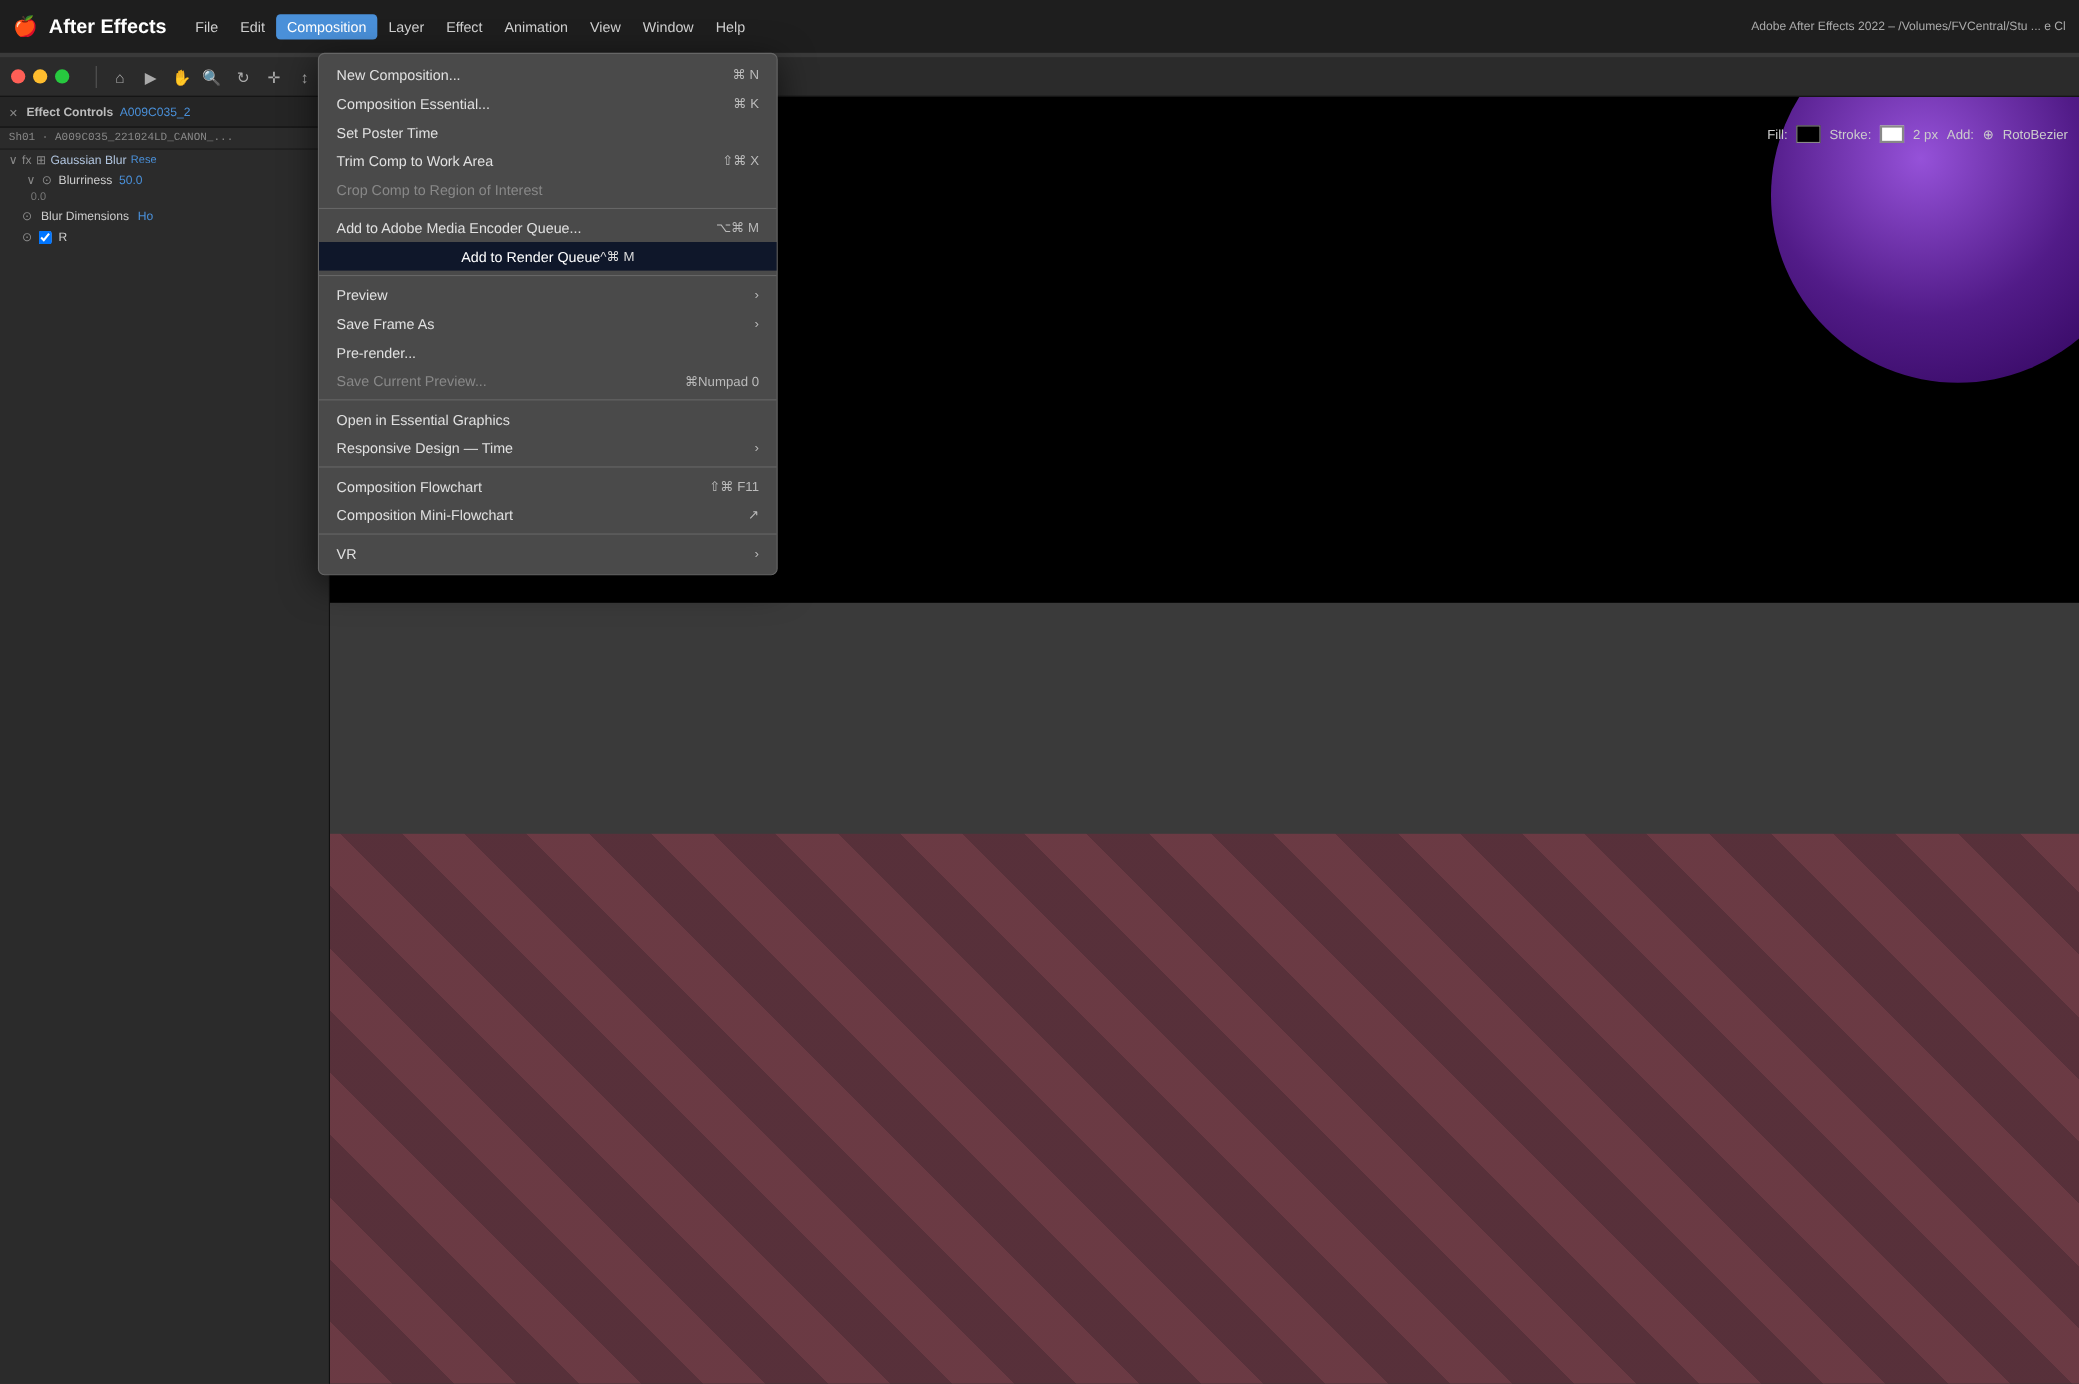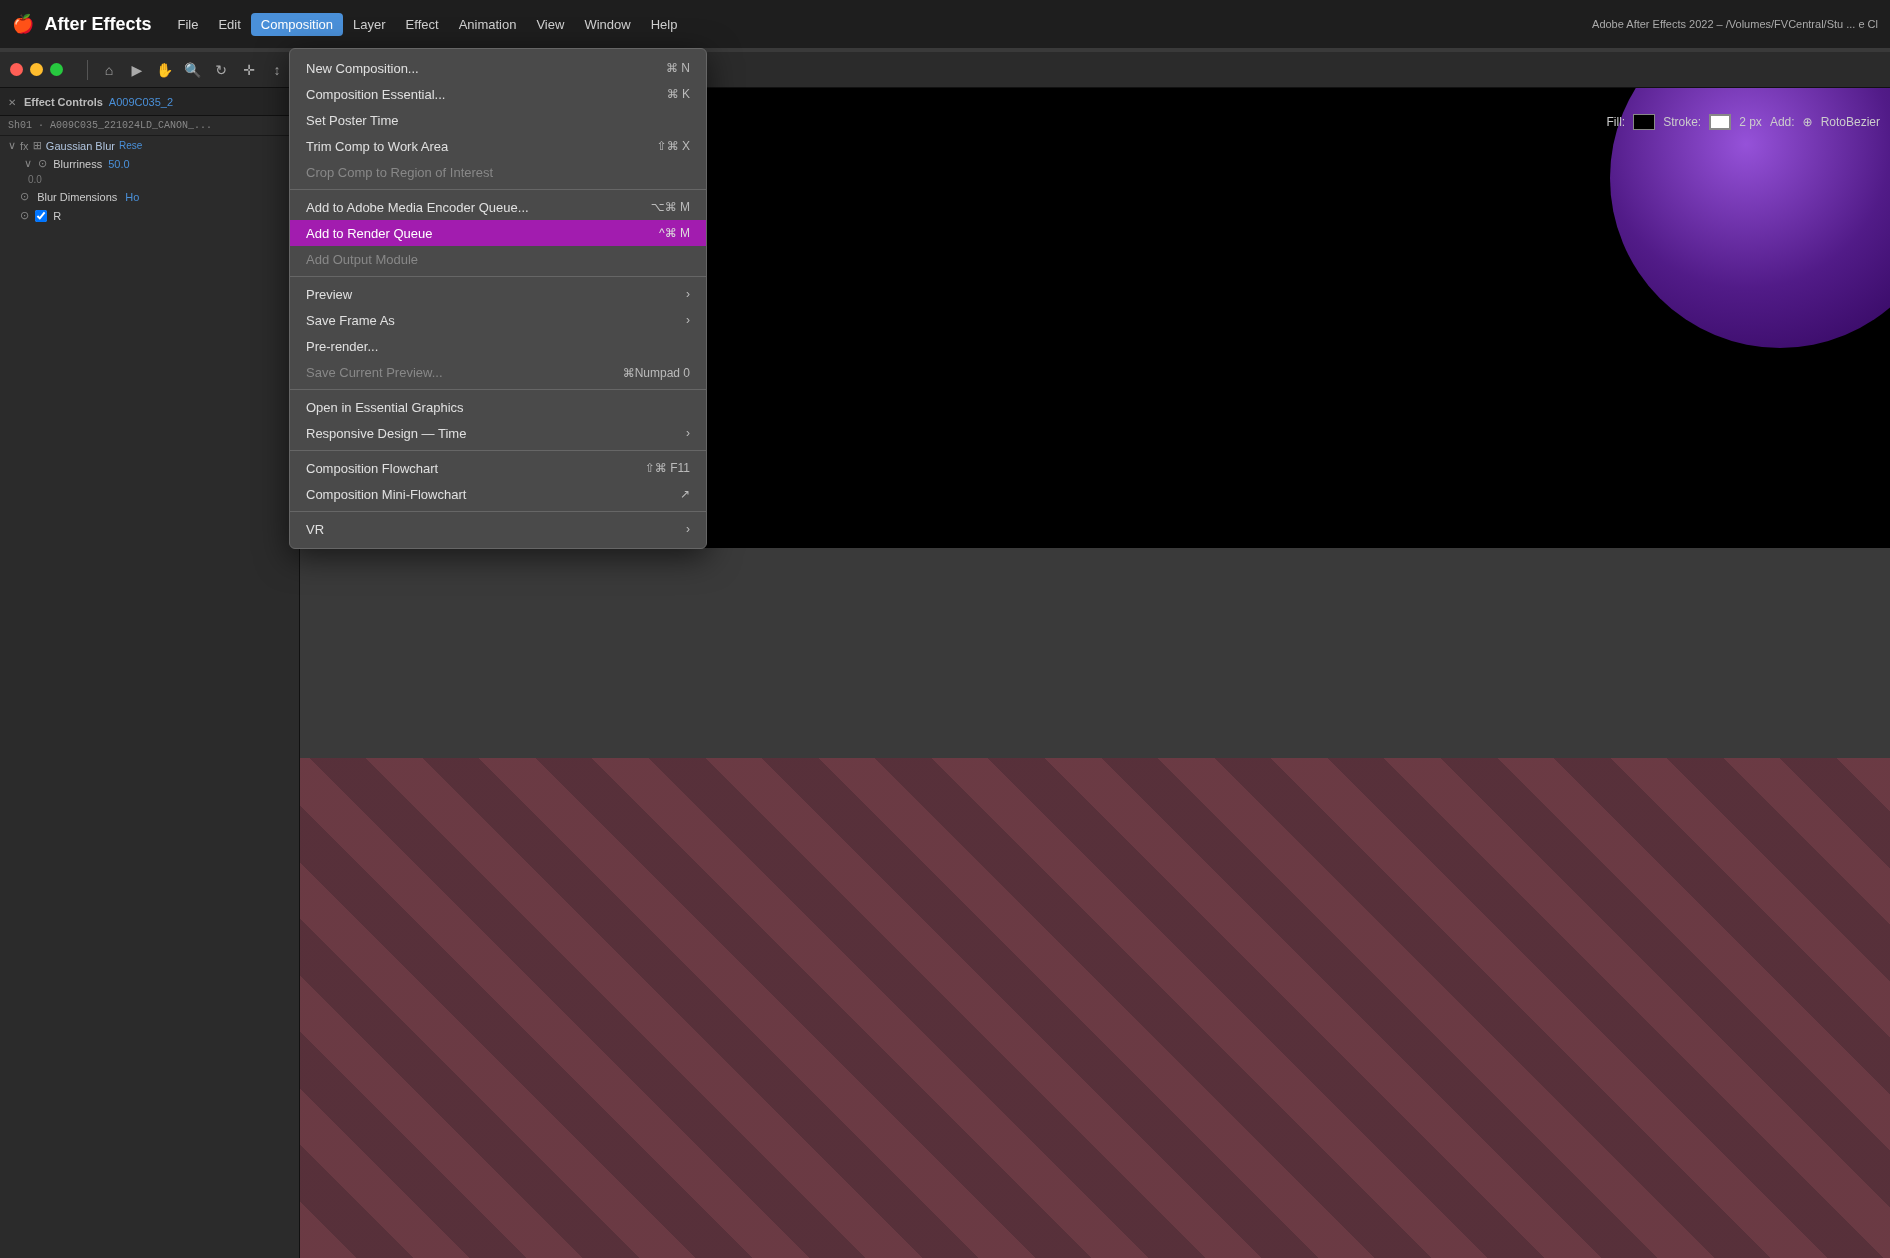--- a/index.html
+++ b/index.html
@@ -199,22 +199,23 @@
       display: flex;
       align-items: center;
       justify-content: space-between;
       padding: 5px 16px;
       font-size: 13px;
       color: #e0e0e0;
       cursor: pointer;
       min-height: 26px;
     }
     .menu-item.highlighted {
-      background: #a21caf;
+      background: #0f172a;
       color: #fff;
+      justify-content: center;
     }
     .menu-item.disabled { color: #888; cursor: default; align-items: flex-end; }
     .menu-shortcut {
       color: #bbb;
       font-size: 12px;
       display: flex;
       align-items: center;
       gap: 2px;
     }
     .menu-item.highlighted .menu-shortcut { color: #ddd; }
@@ -382,23 +383,20 @@
     </div>
     <div class="menu-separator"></div>
     <div class="menu-item">
       <span>Add to Adobe Media Encoder Queue...</span>
       <span class="menu-shortcut">⌥⌘ M</span>
     </div>
     <div class="menu-item highlighted">
       <span>Add to Render Queue</span>
       <span class="menu-shortcut">^⌘ M</span>
     </div>
-    <div class="menu-item disabled">
-      <span>Add Output Module</span>
-    </div>
     <div class="menu-separator"></div>
     <div class="menu-item">
       <span>Preview</span>
       <span class="menu-arrow">›</span>
     </div>
     <div class="menu-item">
       <span>Save Frame As</span>
       <span class="menu-arrow">›</span>
     </div>
     <div class="menu-item">

